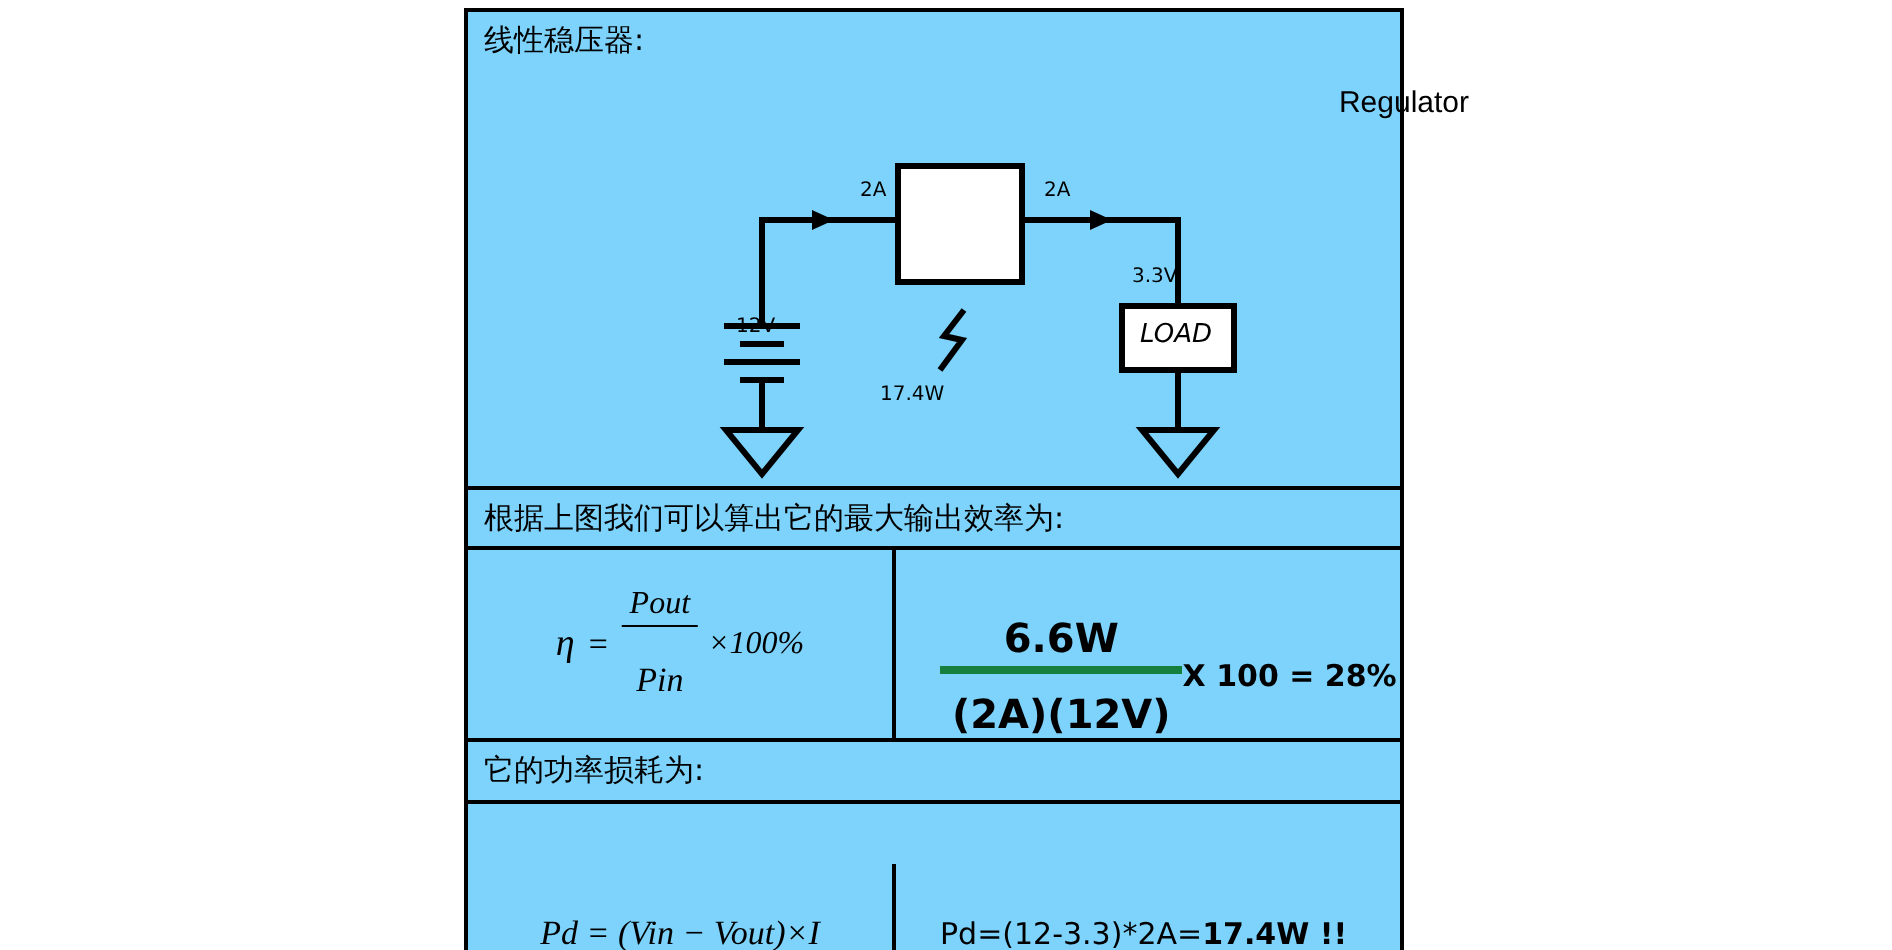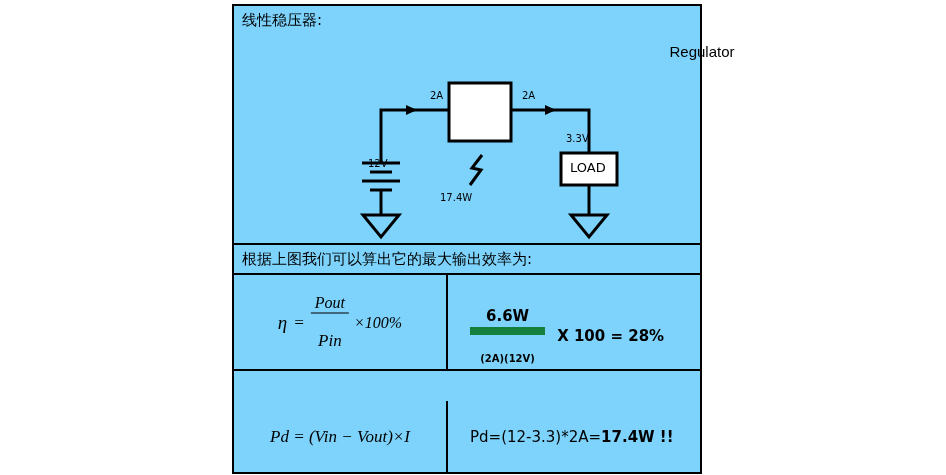--- a/index.html
+++ b/index.html
@@ -144,37 +144,36 @@
     display: flex;
     align-items: center;
     white-space: nowrap;
   }
   .eff-frac {
     text-align: center;
   }
   .eff-frac .n {
     font-family: "DejaVu Sans", "Liberation Sans", sans-serif;
     font-weight: bold;
-    font-size: 15px;
+    font-size: 20px;
     display: block;
     padding: 0 16px 2px 16px;
-    border-bottom: 8px solid #15803d;
+    border-bottom: 4px solid #15803d;
   }
   .eff-frac .d {
     font-family: "DejaVu Sans", "Liberation Sans", sans-serif;
     font-weight: bold;
-    font-size: 10px;
+    font-size: 20px;
     display: block;
-    padding: 18px 6px 0 6px;
+    padding: 8px 6px 0 6px;
   }
   .eff-tail {
     font-family: "DejaVu Sans", "Liberation Sans", sans-serif;
     font-weight: bold;
     font-size: 15px;
-    margin-left: 12px;
   }
 
   
   .pd-wrap {
     position: absolute;
     left: 50%;
     top: 50%;
     transform: translate(-50%, -50%);
     font-size: 17px;
     white-space: nowrap;
@@ -258,21 +257,21 @@
           <polygon points="337,180 373,180 355,202" fill="none" stroke="#000000" stroke-width="3"></polygon>
 
           <polyline points="248,120 238,133 247,135 236,150" fill="none" stroke="#000000" stroke-width="3"></polyline>
         </svg>
 
         <div class="lbl" style="left:196px; top:55px;">2A</div>
         <div class="lbl" style="left:288px; top:55px;">2A</div>
         <div class="lbl" style="left:98px; top:123px;margin-left:36px;">12V</div>
         <div class="lbl" style="left:332px; top:98px;">3.3V</div>
         <div class="lbl" style="left:206px; top:157px;">17.4W</div>
-        <div class="load-label" style="left:336px; top:125px;">LOAD</div>
+        <div class="load-label" style="left:336px; top:125px;font-style:italic;">LOAD</div>
       </div>
     </div>
 
     <div class="row">
       <div class="caption">根据上图我们可以算出它的最大输出效率为:</div>
     </div>
 
     <div class="row formula-row">
       <div class="formula-left">
         <div class="eta-wrap">
@@ -289,20 +288,23 @@
         <div class="eff-calc">
           <div class="eff-frac">
             <span class="n">6.6W</span>
             <span class="d">(2A)(12V)</span>
           </div>
           <div class="eff-tail">X 100 = 28%</div>
         </div>
       </div>
     </div>
 
+    <div class="row">
+      <div class="caption">它的功率损耗为:</div>
+    </div>
 
     <div class="row loss-row">
       <div class="loss-left">
         <div class="pd-wrap mathserif">
           <span>Pd</span>
           <span>=</span>
           <span>(Vin − Vout)×I</span>
         </div>
       </div>
       <div class="loss-right">

